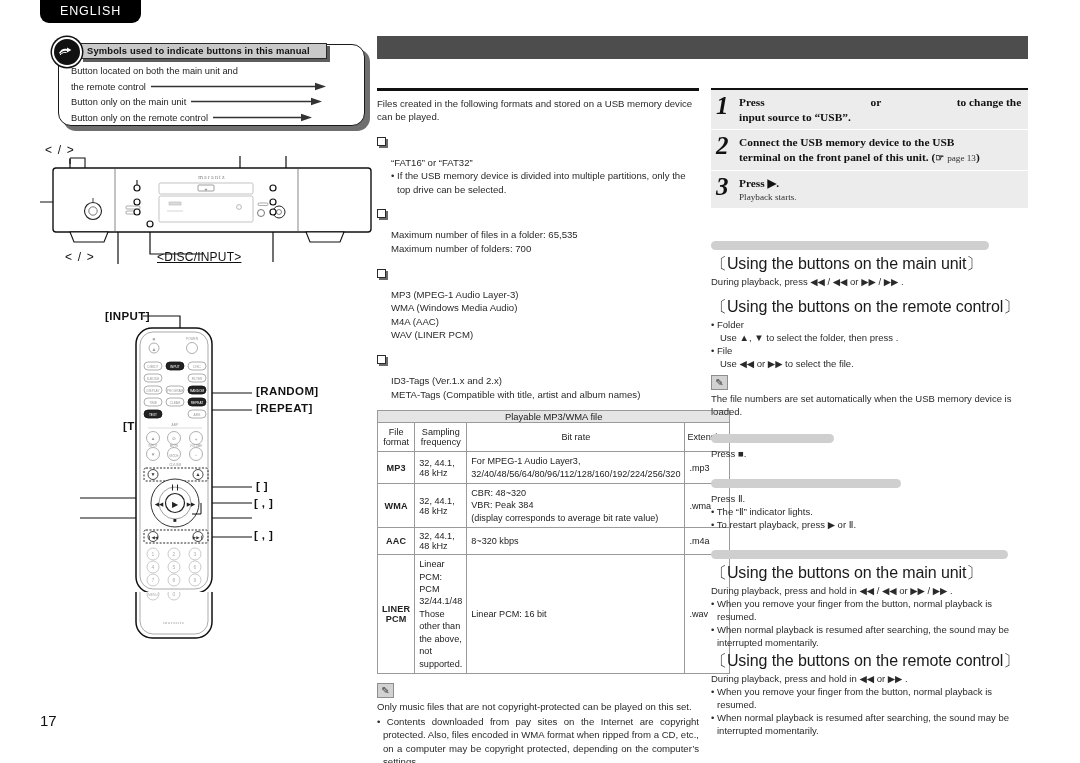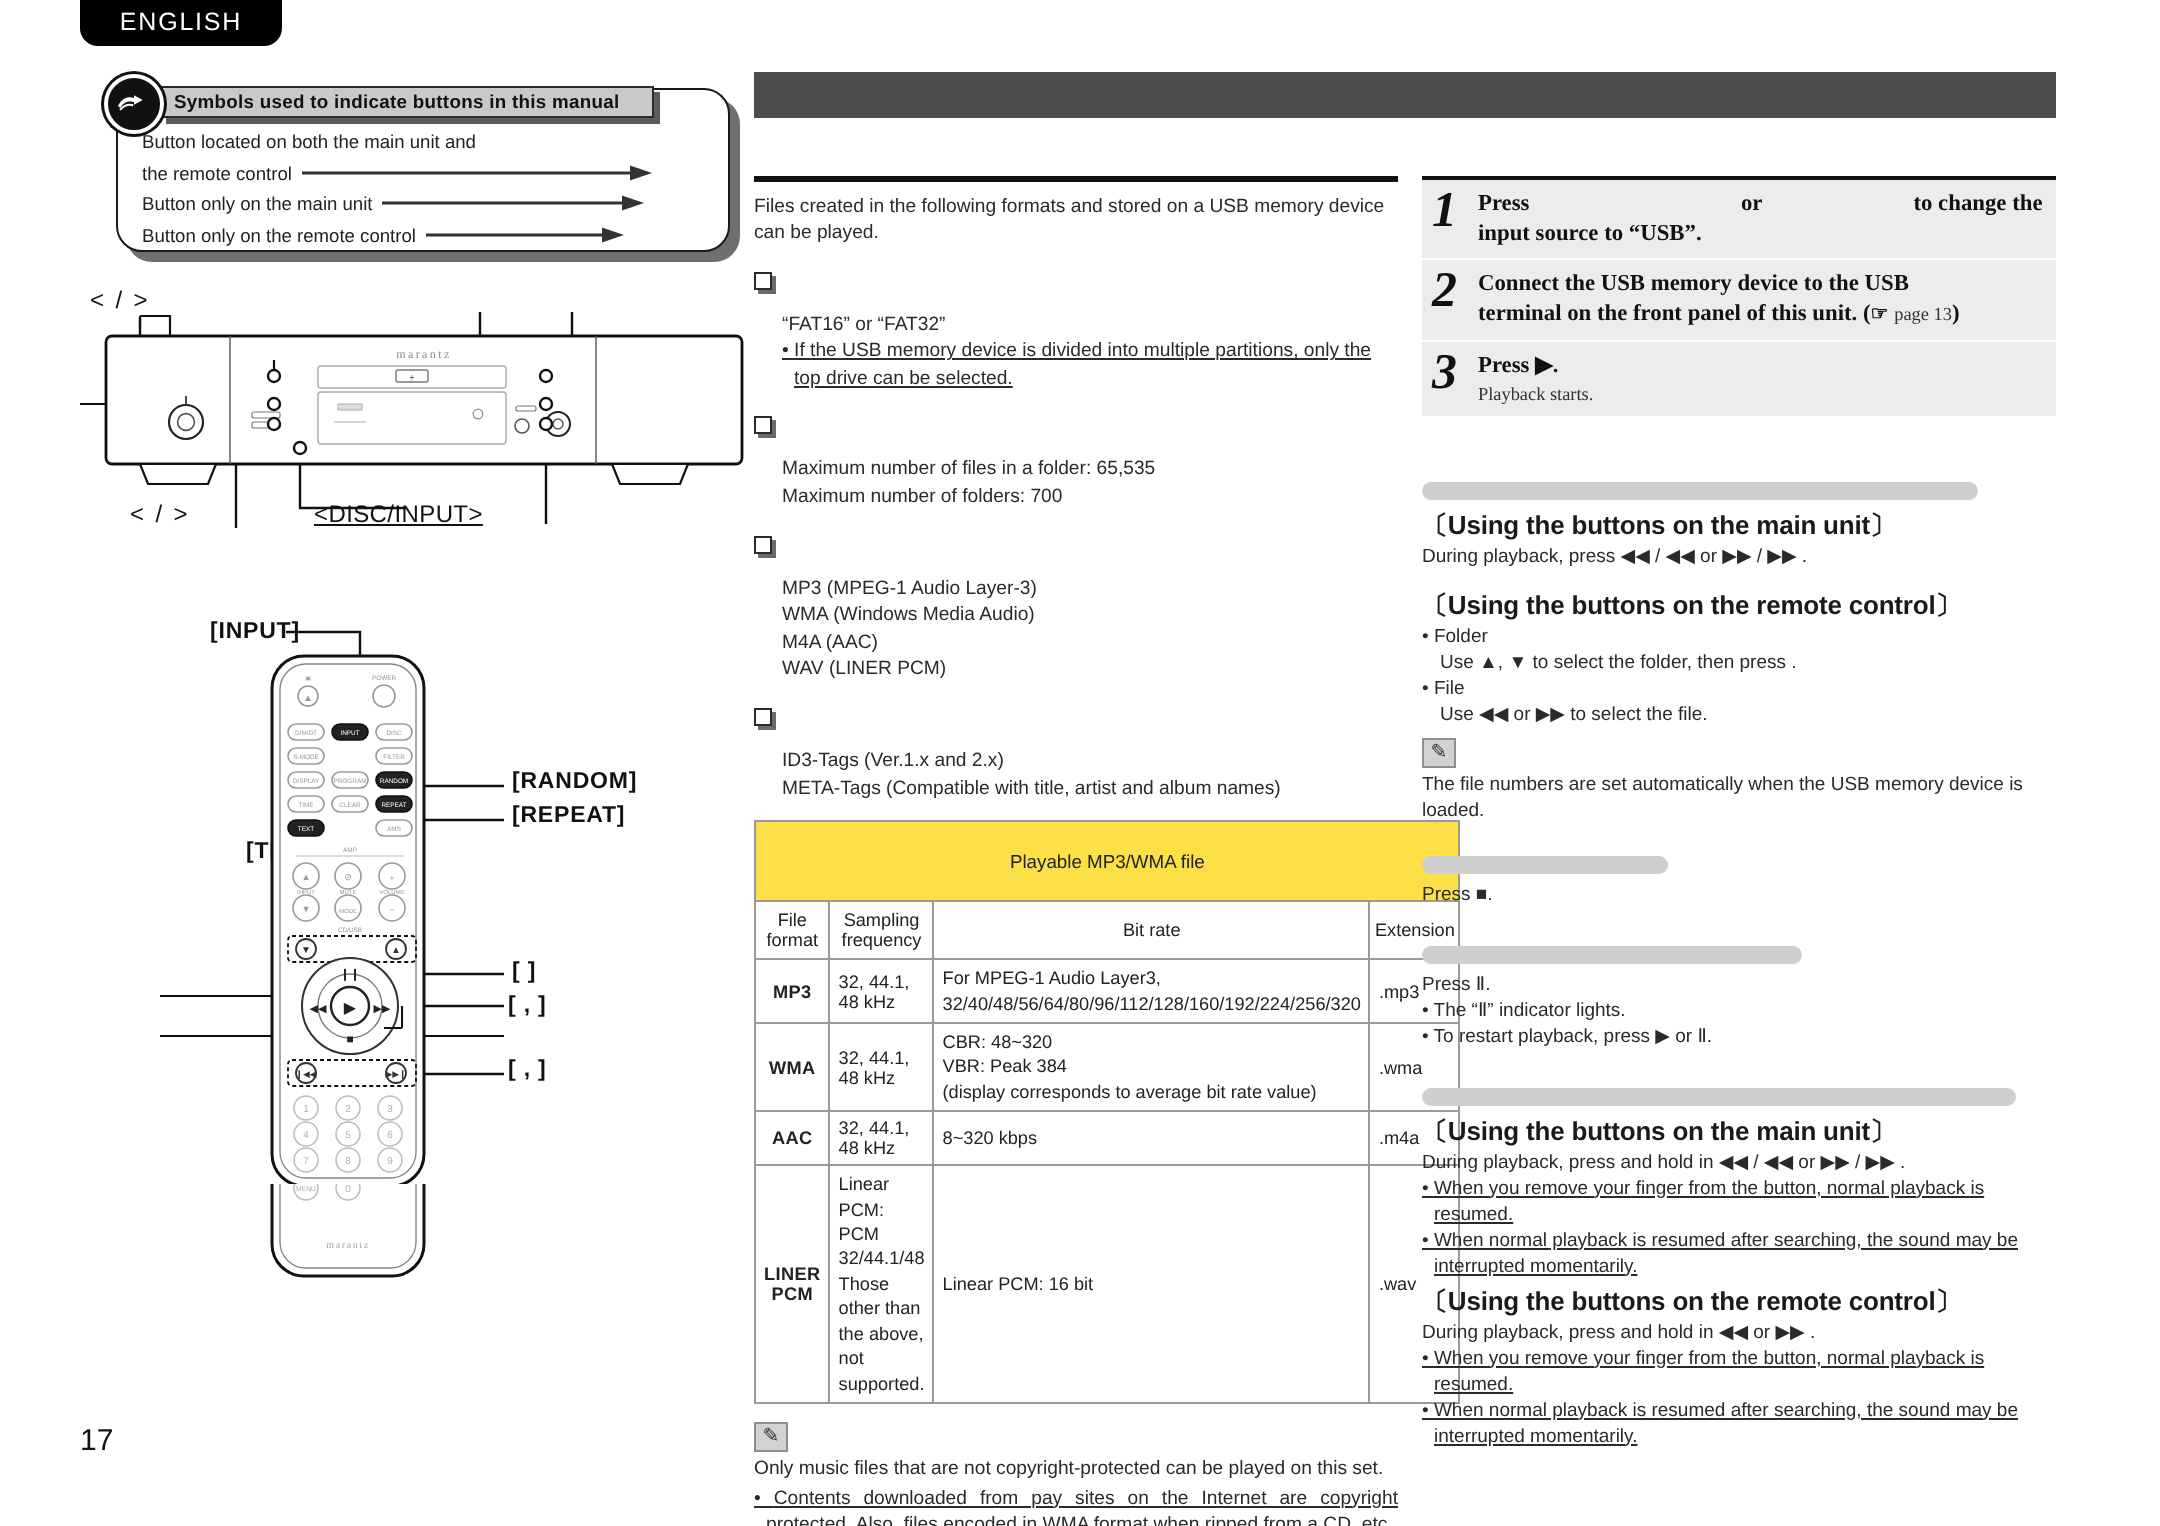--- a/index.html
+++ b/index.html
@@ -87,35 +87,35 @@
   .rule-thick{ height:2.5px; background:#111; width:100%; }
   .body-txt{ font-size:9.6px; line-height:13.6px; color:#2a2a2a; }
   .sq{
     display:inline-block; width:9px; height:9px;
     border:1.6px solid #2a2a2a; background:#fff;
     box-shadow:2px 2px 0 0 #6a6a6a;
     margin:0;
   }
   .blk{ margin-top:8px; }
   .blk-body{ margin:6px 0 0 14px; }
-  .bul{ text-indent:-6px; padding-left:6px;text-decoration:underline; }
+  .bul{ text-indent:-6px; padding-left:6px; }
 
   
   table.spec{
     border-collapse:collapse; width:322px; margin-top:9px;
     font-size:9.1px; color:#222;
   }
   table.spec th, table.spec td{
     border:1px solid #9a9a9a;
     padding:3px 4px;
     vertical-align:middle;
   }
   table.spec .caption-cell{
-    background:#fde047; text-align:center; font-weight:normal;
-    font-size:9.4px; padding:14px 0;
+    background:#e5e5e5; text-align:center; font-weight:normal;
+    font-size:9.4px; padding:0 0;
   }
   table.spec .hd{ text-align:center; font-weight:normal; padding:4px 2px; }
   .c-center{ }
   .c-left{ text-align:left; }
   .fmt{ text-align:center; font-weight:bold; letter-spacing:.2px; }
 
   
   .noteicon{
     width:17px; height:15px; background:#d2d2d2;
     border:1px solid #8e8e8e;
@@ -141,21 +141,21 @@
   .step-t{
     font-family:"Liberation Serif", serif;
     font-size:11.4px; font-weight:bold; line-height:14.5px; color:#111;
     padding-top:1px;
   }
   .step-sub{
     font-family:Liberation Serif, serif;
     font-size:9.2px; font-weight:normal; color:#333; line-height:12px;
   }
   .gbar{ height:9px; background:#cfcfcf; border-radius:4.5px; margin:0 0 4px 0; }
-  .sec-hd{ font-size:13px; color:#1a1a1a; font-weight:bold; letter-spacing:-.1px; }
+  .sec-hd{ font-size:16px; color:#1a1a1a; font-weight:normal; letter-spacing:-.1px; }
   .r-txt{ font-size:9.5px; line-height:13px; color:#2a2a2a; }
 
   .pageno{
     position:absolute; left:40px; top:712px;
     font-size:15px; color:#111;
   }
 </style>
 </head>
 <body>
 

